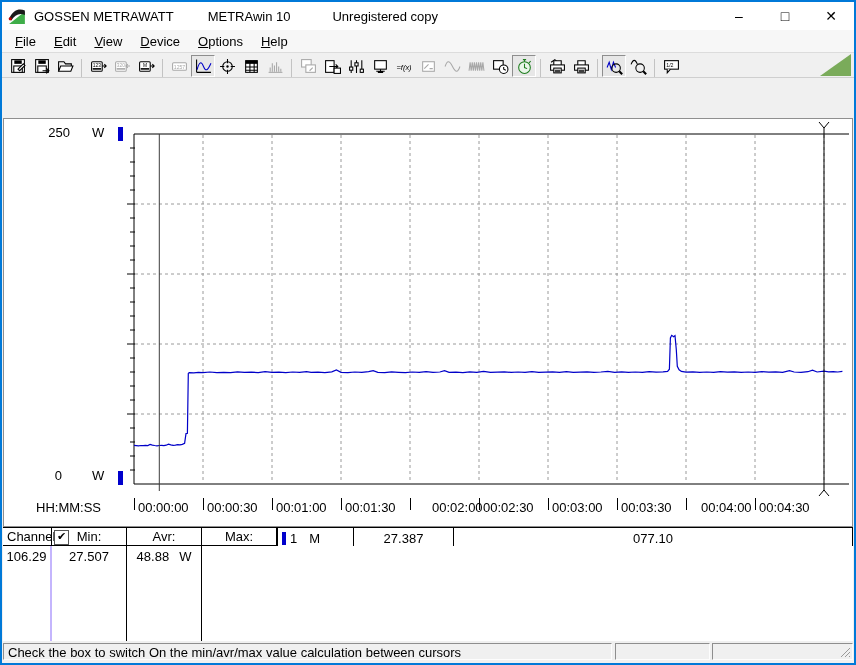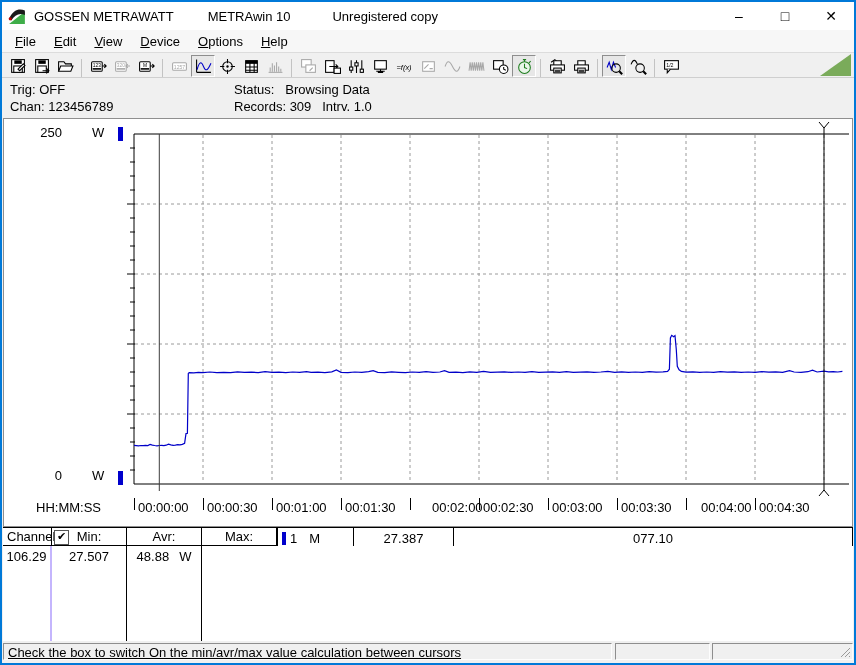--- a/index.html
+++ b/index.html
@@ -57,21 +57,21 @@
   #channel-cell{justify-content:flex-start;padding-left:4px;}
   #chan-marker{width:4px;height:13px;background:#0000cc;margin-right:4px;margin-top:1px;}
   #chan-mode{margin-left:12px;}
   #cursor2-unit{margin-left:10px;}
   #minmax-checkbox{position:absolute;left:2px;top:2px;width:13px;height:13px;background:#fff;
     border:1px solid #555;font-size:11px;line-height:11px;text-align:center;}
   
   #statusbar{position:absolute;left:0;top:639px;width:852px;height:22px;background:#f0f0f0;}
   .sb-panel{position:absolute;top:2px;height:17px;background:#f0f0f0;border:1px solid;
     border-color:#8e8e8e #fdfdfd #fdfdfd #8e8e8e;box-sizing:border-box;
-    padding:1px 4px;white-space:pre;overflow:hidden;text-decoration:underline;}
+    padding:1px 4px;white-space:pre;overflow:hidden;}
   #sb-hint{left:1px;width:609px;}
   #sb-mid{left:613px;width:95px;}
   #sb-device{left:710px;width:141px;}
   #sb-grip{position:absolute;right:1px;bottom:1px;}
 </style>
 </head>
 <body>
 
 <div id="window">
 
@@ -283,26 +283,20 @@
           <rect x="1.5" y="2.5" width="13" height="8" fill="#fff" stroke="#000"></rect>
           <path d="M4 10.5 V14 L7 10.5" fill="#fff" stroke="#000"></path>
           <text x="3" y="8.8" font-size="5" fill="#000">1/2</text>
         </svg>
       </button>
       <svg id="toolbar-grip" viewBox="0 0 31 22">
       <polygon points="0,22 31,22 31,0" fill="#7aab5a"></polygon>
     </svg>
   </div>
 
-  <div id="infopanel">
-    <span class="info-line" style="left:8px;top:4px">Trig: OFF</span>
-    <span class="info-line" style="left:8px;top:21px">Chan: 123456789</span>
-    <span class="info-line" style="left:232px;top:4px">Status:   Browsing Data</span>
-    <span class="info-line" style="left:232px;top:21px">Records: 309   Intrv. 1.0</span>
-  </div>
 
   <div id="chart-panel">
     <div id="chart-svg-holder"><svg width="848" height="407" viewBox="0 0 848 407">
           <line x1="131" y1="295" x2="844" y2="295" stroke="#9a9a9a" stroke-dasharray="3 3"></line>
           <line x1="131" y1="225" x2="844" y2="225" stroke="#9a9a9a" stroke-dasharray="3 3"></line>
           <line x1="131" y1="155" x2="844" y2="155" stroke="#9a9a9a" stroke-dasharray="3 3"></line>
           <line x1="131" y1="85" x2="844" y2="85" stroke="#9a9a9a" stroke-dasharray="3 3"></line>
           <line x1="199" y1="16" x2="199" y2="364" stroke="#9a9a9a" stroke-dasharray="3 3"></line>
           <line x1="268" y1="16" x2="268" y2="364" stroke="#9a9a9a" stroke-dasharray="3 3"></line>
           <line x1="337" y1="16" x2="337" y2="364" stroke="#9a9a9a" stroke-dasharray="3 3"></line>
@@ -339,21 +333,21 @@
           <line x1="126" y1="43" x2="131" y2="43" stroke="#000"></line>
           <line x1="126" y1="29" x2="131" y2="29" stroke="#000"></line>
           <polyline points="130.0,326.4 132.3,326.6 134.6,326.8 136.9,326.5 139.2,326.6 141.5,326.4 143.8,326.6 146.1,325.5 148.4,326.1 150.7,326.5 153.0,326.8 155.3,326.5 157.6,326.4 159.9,326.6 162.2,326.2 164.5,325.2 166.8,325.9 169.1,326.4 171.4,326.1 173.7,325.7 176.0,325.9 178.3,325.4 180.6,324.4 182.0,314.6 183.4,314.3 184.3,254.4 185.2,253.6 189.8,253.8 194.4,253.4 199.0,253.7 205.9,253.0 212.8,253.6 219.7,253.3 226.6,253.7 233.5,252.9 240.4,253.4 247.3,253.1 254.2,253.6 261.1,252.7 268.0,253.4 274.9,253.1 281.8,253.6 288.7,253.0 295.6,253.3 302.5,252.6 307.1,253.4 314.0,253.1 320.9,253.6 327.8,252.9 332.4,251.0 337.0,253.3 343.9,253.6 350.8,253.0 357.7,253.4 364.6,252.7 369.2,251.7 373.8,253.3 380.7,253.6 387.6,252.9 394.5,253.3 401.4,253.6 408.3,253.0 415.2,253.4 422.1,252.7 429.0,253.3 435.9,253.0 440.5,251.7 445.1,253.4 452.0,253.1 458.9,253.6 465.8,252.9 472.7,253.3 479.6,252.4 486.5,253.4 493.4,253.1 500.3,252.9 507.2,253.4 514.1,253.0 521.0,253.3 527.9,252.7 534.8,253.4 541.7,253.1 548.6,252.9 555.5,253.3 562.4,252.6 569.3,253.4 576.2,253.1 583.1,252.9 590.0,253.3 596.9,253.0 603.8,252.3 610.7,253.3 617.6,252.9 624.5,253.4 631.4,253.0 638.3,253.3 645.2,252.7 652.1,253.1 659.0,252.9 663.6,252.4 665.4,250.2 666.4,219.0 667.7,216.3 669.6,217.7 671.0,216.6 672.3,230.6 673.3,247.4 675.1,250.8 677.4,252.4 682.0,253.1 688.9,252.9 695.8,253.3 702.7,253.0 709.6,253.4 716.5,252.7 723.4,253.1 730.3,252.9 737.2,253.3 744.1,253.0 751.0,253.3 757.9,252.7 764.8,253.1 771.7,252.9 778.6,253.3 785.5,251.6 790.1,253.0 797.0,253.3 803.9,252.7 808.5,251.2 813.1,253.0 820.0,252.2 824.6,252.9 829.2,252.6 833.8,253.0 838.4,252.4" fill="none" stroke="#0000c8" stroke-width="1.2"></polyline>
           <line x1="155.3" y1="15" x2="155.3" y2="372" stroke="#3c3c3c"></line>
           <line x1="820" y1="14" x2="820" y2="372" stroke="#000"></line>
           <path d="M815 3 L820 9 L825 3 M820 9 V14" stroke="#000" fill="none"></path>
           <path d="M815 377 L820 371 L825 377" stroke="#000" fill="none"></path>
           <rect x="114" y="8" width="5" height="14" fill="#0000cc"></rect>
           <rect x="114" y="352" width="5" height="14" fill="#0000cc"></rect>
         </svg></div>
-    <span class="ylab" style="left:18px;top:6px;width:40px;text-align:right;display:inline-block">250</span>
+    <span class="ylab" style="left:26px;top:6px;width:40px;text-align:right;display:inline-block">250</span>
     <span class="ylab" style="left:88px;top:6px">W</span>
     <span class="ylab" style="left:18px;top:349px;width:40px;text-align:right;display:inline-block">0</span>
     <span class="ylab" style="left:88px;top:349px">W</span>
     <span class="ylab" style="left:32px;top:381px">HH:MM:SS</span>
     <div id="xlabels">
         <div class="xtick" style="left: 129.5px; top: 379px;"></div>
         <span class="xtick-label" style="left: 134px; top: 381px;">00:00:00</span>
         <div class="xtick" style="left: 198.5px; top: 379px;"></div>
         <span class="xtick-label" style="left: 203px; top: 381px;">00:00:30</span>
         <div class="xtick" style="left: 267.5px; top: 379px;"></div>

